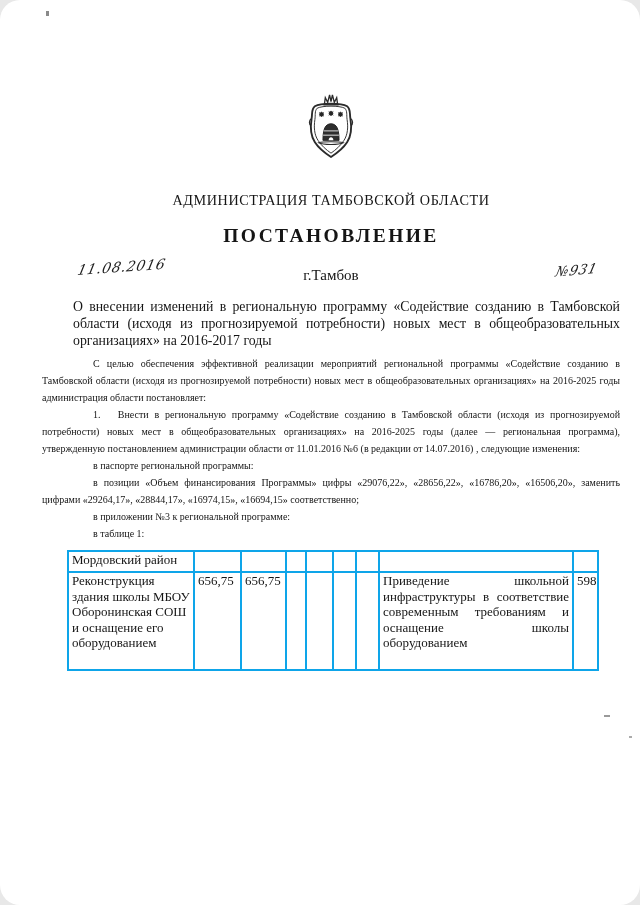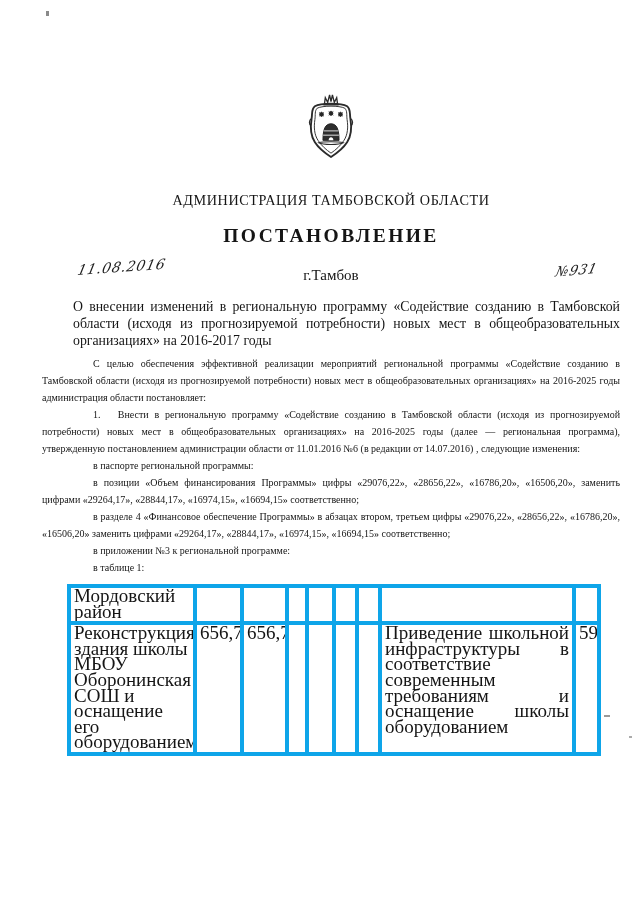--- a/index.html
+++ b/index.html
@@ -1,18 +1,18 @@
 <!DOCTYPE html>
 <html lang="ru"><head>
 <meta charset="utf-8">
 <style>
   html,body{margin:0;padding:0;}
   body{background:#e8e8e8;font-family:"Liberation Serif","DejaVu Serif",serif;}
   .page{position:relative;width:640px;height:905px;background:#ffffff;margin:0 auto;
-        color:#151515;overflow:hidden;}
+        color:#151515;overflow:hidden;border-radius:20px;}
   .content{position:absolute;left:42px;top:0;width:578px;}
 
   
   .header{text-align:center;padding-top:93px;}
   .emblem{display:inline-block;width:58px;height:72px;}
   .org-name{margin-top:24px;font-size:14.2px;line-height:15px;letter-spacing:0.6px;
             white-space:nowrap;}
   .doc-type{margin-top:16px;font-size:19.5px;line-height:24px;font-weight:bold;
             letter-spacing:2.4px;white-space:nowrap;}
 
@@ -27,22 +27,22 @@
                transform:rotate(-5deg) skewX(-18deg);transform-origin:right bottom;}
 
   
   .subject{margin:14px 0 0 31px;font-size:13.8px;line-height:17px;text-align:justify;
            text-align-last:left;}
   .body-text{margin-top:6px;font-size:10px;line-height:17px;}
   .body-text p{margin:0;text-indent:51px;text-align:justify;text-align-last:left;}
 
   
   table.amend{margin:8px 0 0 25px;border-collapse:collapse;table-layout:fixed;width:530px;}
-  table.amend td{border:4px solid #0ea5e9;padding:0 3px 2px 3px;vertical-align:top;
-                 font-size:19px;line-height:15.6px;overflow:hidden;}
+  table.amend td{border:2px solid #0ea5e9;padding:0 3px 2px 3px;vertical-align:top;
+                 font-size:13px;line-height:15.6px;overflow:hidden;}
   tr.r-section{height:21px;}
   tr.r-main{height:98px;}
   tr.r-budget{height:30px;}
   td.just{text-align:justify;text-align-last:left;}
 
   
   .artifact{position:absolute;background:#8a8a8a;}
   .a1{left:46px;top:11px;width:3px;height:5px;}
   .a2{left:604px;top:715px;width:6px;height:2px;background:#9a9a9a;}
   .a3{left:629px;top:736px;width:3px;height:2px;background:#ababab;}
@@ -101,21 +101,20 @@
       <span class="handwriting meta-number">№931</span>
     </div>
 
     <div class="subject">О внесении изменений в региональную программу «Содействие созданию в Тамбовской области (исходя из прогнозируемой потребности) новых мест в общеобразовательных организациях» на 2016-2017 годы</div>
 
     <div class="body-text">
       <p>С целью обеспечения эффективной реализации мероприятий региональной программы «Содействие созданию в Тамбовской области (исходя из прогнозируемой потребности) новых мест в общеобразовательных организациях» на 2016-2025 годы администрация области постановляет:</p>
       <p>1.&nbsp;&nbsp;&nbsp;Внести в региональную программу «Содействие созданию в Тамбовской области (исходя из прогнозируемой потребности) новых мест в общеобразовательных организациях» на 2016-2025 годы (далее — региональная программа), утвержденную постановлением администрации области от 11.01.2016 №6 (в редакции от 14.07.2016) , следующие изменения:</p>
       <p>в паспорте региональной программы:</p>
       <p>в позиции «Объем финансирования Программы» цифры «29076,22», «28656,22», «16786,20», «16506,20», заменить цифрами «29264,17», «28844,17», «16974,15», «16694,15» соответственно;</p>
-      <p>в разделе 4 «Финансовое обеспечение Программы» в абзацах втором, третьем цифры «29076,22», «28656,22», «16786,20», «16506,20» заменить цифрами «29264,17», «28844,17», «16974,15», «16694,15» соответственно;</p>
       <p>в приложении №3 к региональной программе:</p>
       <p>в таблице 1:</p>
     </div>
 
     <table class="amend">
       <colgroup>
         <col style="width:126px">
           <col style="width:47px">
           <col style="width:45px">
         <col style="width:20px">

